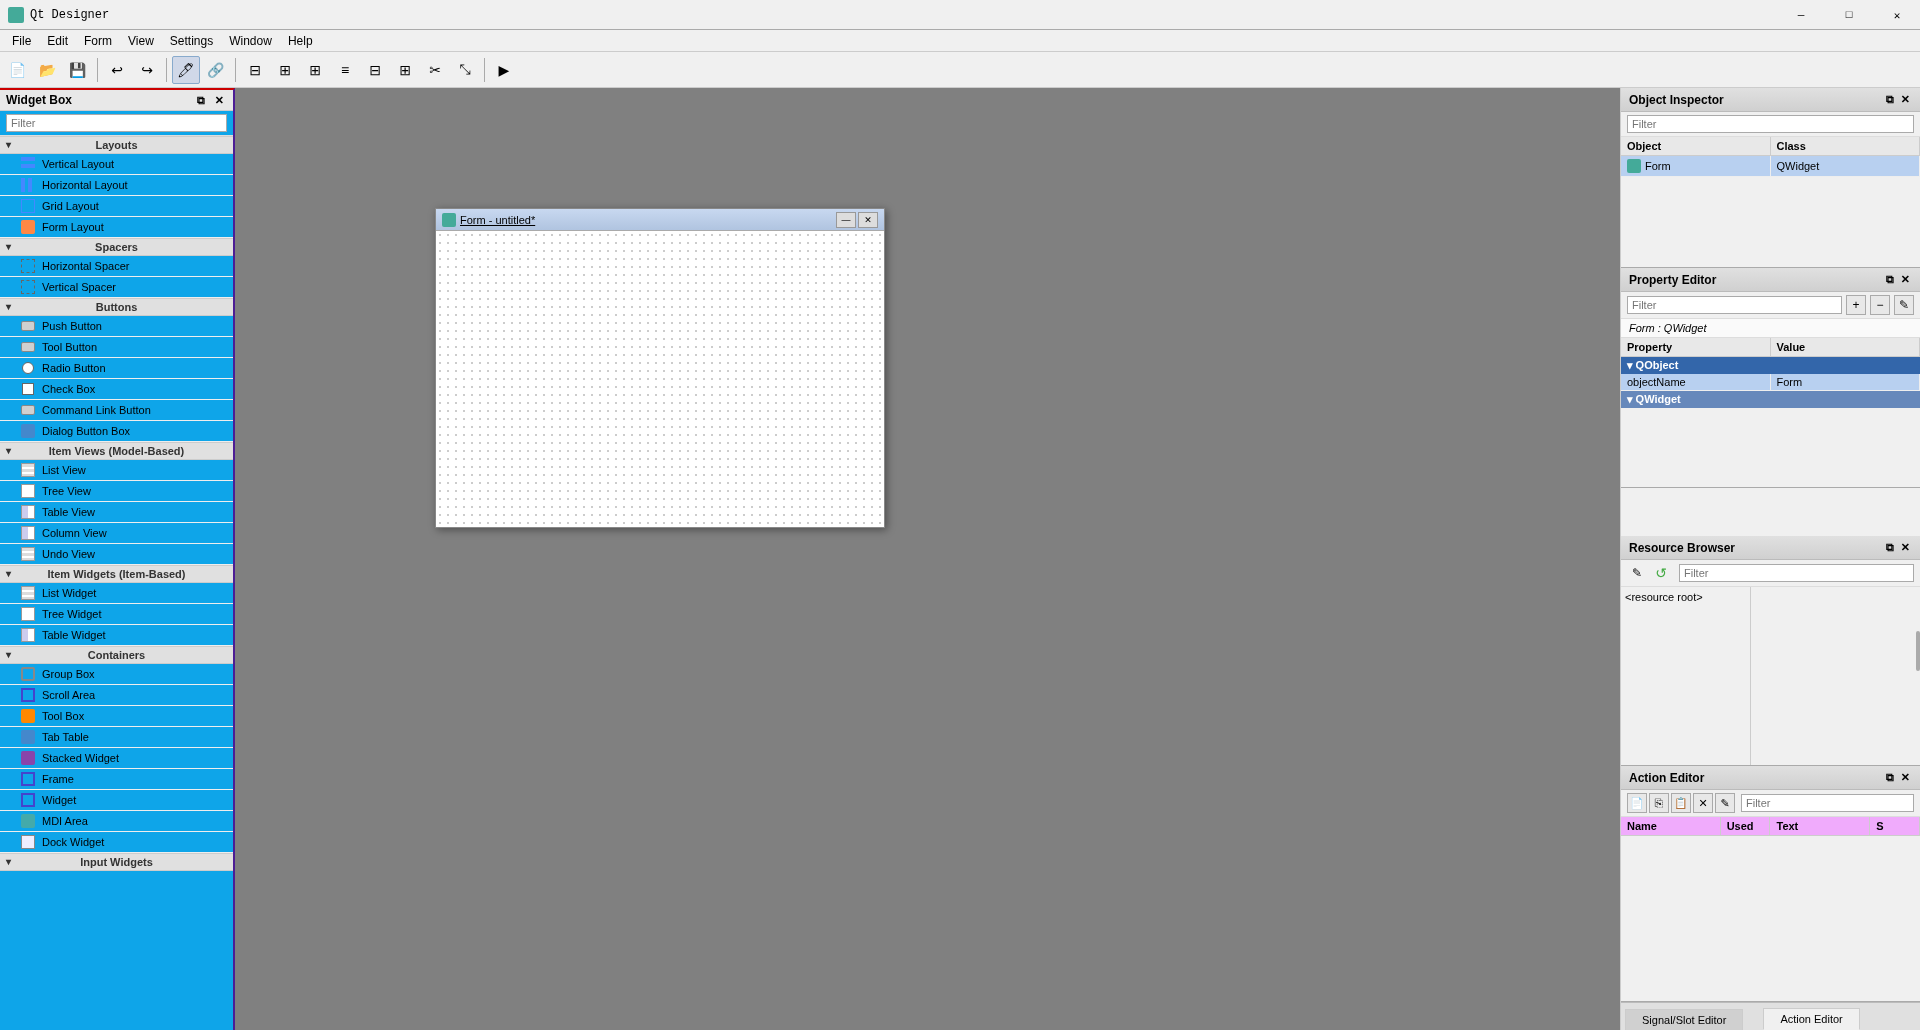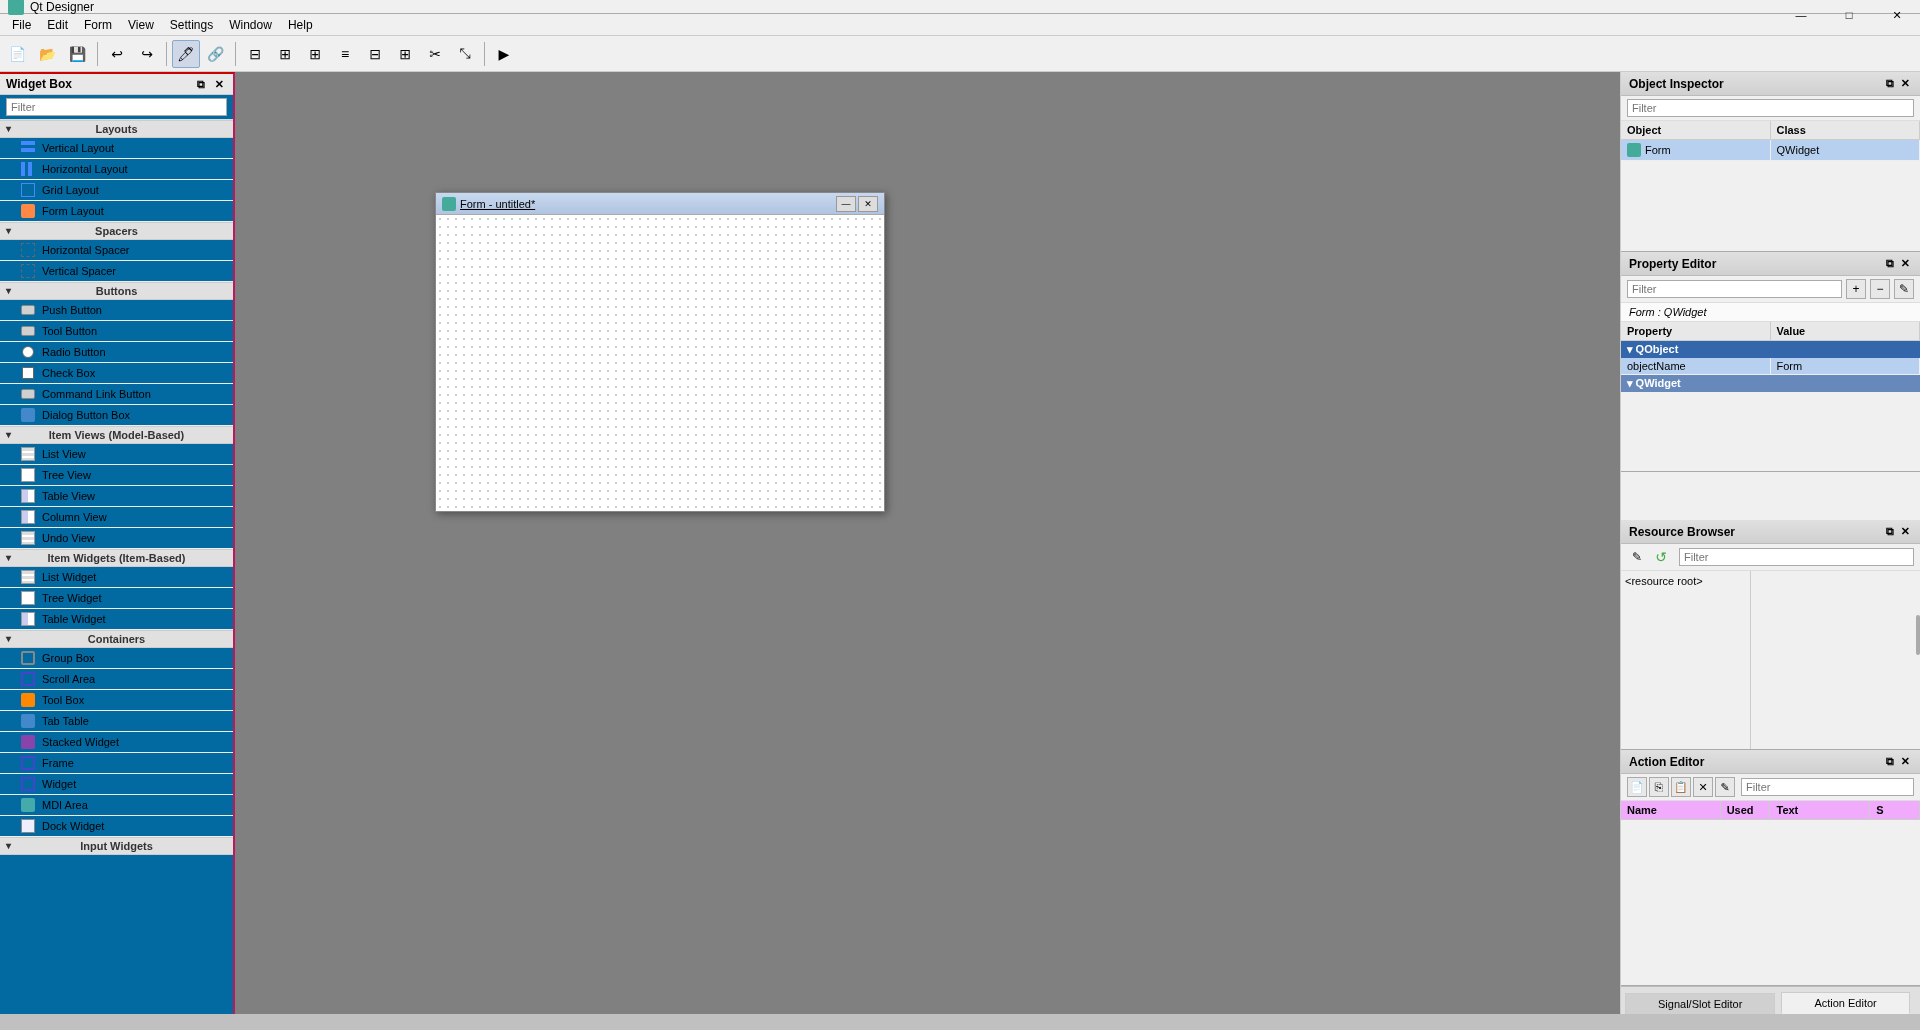--- a/index.html
+++ b/index.html
@@ -1,26 +1,27 @@
 <!DOCTYPE html>
 <html><head>
   <meta charset="utf-8">
   <style>
     * { margin: 0; padding: 0; box-sizing: border-box; }
     body { width: 1920px; height: 1030px; overflow: hidden; font-family: 'Segoe UI', Arial, sans-serif; font-size: 12px; background: #c0c0c0; color: #000; }
 
     
     #titlebar {
-      height: 14px;
+      height: 30px;
       background: #f0f0f0;
       display: flex;
       align-items: center;
       padding: 0 8px;
       border-bottom: 1px solid #aaa;
       position: relative;
+      font-family: Liberation Mono, monospace;
     }
     #titlebar .app-icon { width: 16px; height: 16px; background: #4a9; margin-right: 6px; border-radius: 2px; }
     #titlebar .title { font-size: 12px; flex: 1; }
     #titlebar .win-controls { display: flex; gap: 2px; position: absolute; right: 0; top: 0; height: 100%; }
     #titlebar .win-btn { width: 46px; height: 30px; display: flex; align-items: center; justify-content: center; cursor: pointer; font-size: 11px; }
 
     
     #menubar {
       height: 22px;
       background: #f0f0f0;
@@ -54,22 +55,22 @@
 
     
     #main-layout {
       display: flex;
       height: calc(1030px - 30px - 22px - 36px);
     }
 
     
     #widget-box {
       width: 235px;
-      background: #0369a1;
-      border-right: 2px solid #be185d;
+      background: #0ea5e9;
+      border-right: 2px solid #4c1d95;
       display: flex;
       flex-direction: column;
       border-top: 2px solid #c00;
       position: relative;
     }
     #widget-box-header {
       background: #e8e8e8;
       border-bottom: 1px solid #ccc;
       padding: 3px 6px;
       display: flex;
@@ -258,27 +259,27 @@
     
     #bottom-tabs {
       height: 28px;
       background: #e0e0e0;
       border-top: 1px solid #bbb;
       display: flex;
       align-items: flex-end;
       padding: 0 4px;
     }
     .bottom-tab {
-      padding: 4px 32px;
+      padding: 4px 16px;
       font-size: 11px;
       cursor: pointer;
       border: 1px solid #ccc;
       border-bottom: none;
       background: #d0d0d0;
-      margin-right: 6px;
+      margin-right: 20px;
     }
     .bottom-tab.active { background: #f0f0f0; border-bottom: 1px solid #f0f0f0; }
 
     
     .icon-vert-layout { display: inline-block; width: 14px; height: 14px; background: linear-gradient(to bottom, #4488ff 0%, #4488ff 30%, transparent 30%, transparent 50%, #4488ff 50%, #4488ff 80%, transparent 80%); }
     .icon-horiz-layout { display: inline-block; width: 14px; height: 14px; background: linear-gradient(to right, #4488ff 0%, #4488ff 30%, transparent 30%, transparent 50%, #4488ff 50%, #4488ff 80%, transparent 80%); }
     .icon-grid { display: inline-block; width: 14px; height: 14px; border: 1px solid #4488ff; }
     .icon-form { display: inline-block; width: 14px; height: 14px; background: #ff8844; border-radius: 2px; }
     .icon-spacer { display: inline-block; width: 14px; height: 14px; border: 1px dashed #666; }
     .icon-button { display: inline-block; width: 14px; height: 10px; background: #d0d0d0; border: 1px solid #888; border-radius: 2px; }

